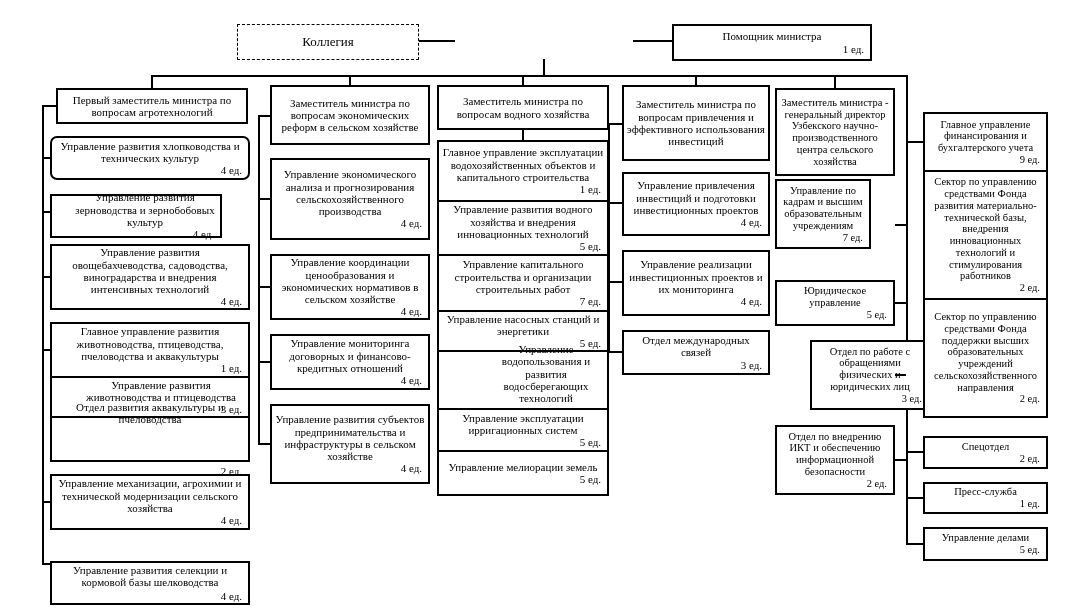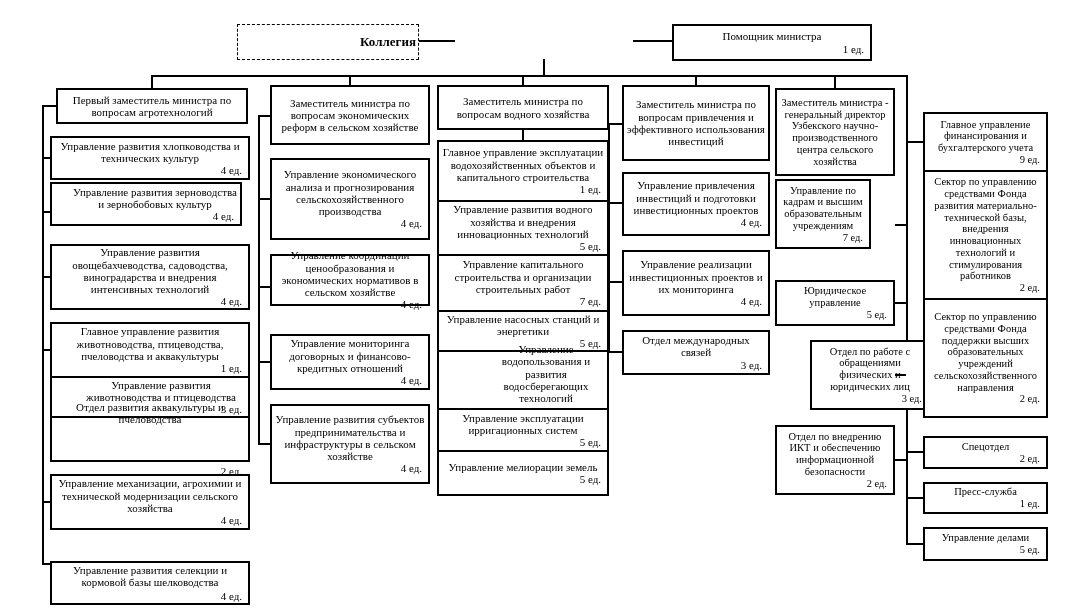--- a/index.html
+++ b/index.html
@@ -5,21 +5,21 @@
   html,body{margin:0;padding:0;background:#fff;}
   .canvas{position:relative;width:1067px;height:608px;background:#fff;
           font-family:"Liberation Serif", serif;color:#000;overflow:hidden;}
   .box{position:absolute;box-sizing:border-box;border:2px solid #000;background:#fff;
        display:flex;flex-direction:column;align-items:center;justify-content:center;
        text-align:center;font-size:11px;line-height:1.12;padding:1px 2px;}
   .box .t{width:100%;}
   .box .c{width:100%;text-align:right;padding-right:4px;box-sizing:border-box;}
   .small{font-size:10.5px;}
   .dashed{border-style:dashed;border-width:1.5px;}
-  .toplabel{font-weight:bold;font-size:13px;text-align:right;}
+  .toplabel{font-weight:normal;font-size:13px;}
   .hline,.vline{position:absolute;background:#000;}
   .hline{height:2px;}
   .vline{width:2px;}
 </style>
 </head>
 <body>
 
 <div class="canvas">
 
   <div class="box dashed" style="left:237px;top:24px;width:182px;height:36px;">
@@ -37,25 +37,25 @@
   <div class="vline" style="left:151px;top:75px;height:13px;"></div>
   <div class="vline" style="left:349px;top:75px;height:10px;"></div>
   <div class="vline" style="left:522px;top:75px;height:10px;"></div>
   <div class="vline" style="left:695px;top:75px;height:10px;"></div>
   <div class="vline" style="left:834px;top:75px;height:13px;"></div>
   <div class="vline" style="left:906px;top:75px;height:470px;"></div>
 
   <div class="box" style="left:56px;top:88px;width:192px;height:36px;">
     <div class="t">Первый заместитель министра по вопросам агротехнологий</div>
   </div>
-  <div class="box" style="left:50px;top:136px;width:200px;height:44px;">
+  <div class="box" style="left:50px;top:136px;width:200px;height:44px;border-radius:7px;">
     <div class="t">Управление развития хлопководства и технических культур</div>
     <div class="c">4 ед.</div>
   </div>
-  <div class="box" style="left:50px;top:182px;width:192px;height:44px;padding-left:20px;">
+  <div class="box" style="left:50px;top:194px;width:172px;height:44px;padding-left:20px;">
     <div class="t">Управление развития зерноводства и зернобобовых культур</div>
     <div class="c">4 ед.</div>
   </div>
   <div class="box" style="left:50px;top:244px;width:200px;height:66px;">
     <div class="t">Управление развития овощебахчеводства, садоводства, виноградарства и внедрения интенсивных технологий</div>
     <div class="c">4 ед.</div>
   </div>
   <div class="box" style="left:50px;top:322px;width:200px;height:56px;">
     <div class="t">Главное управление развития животноводства, птицеводства, пчеловодства и аквакультуры</div>
     <div class="c">1 ед.</div>
@@ -86,21 +86,21 @@
   <div class="hline" style="left:42px;top:501px;width:8px;"></div>
   <div class="hline" style="left:42px;top:563px;width:8px;"></div>
 
   <div class="box" style="left:270px;top:85px;width:160px;height:60px;">
     <div class="t">Заместитель министра по вопросам экономических реформ в сельском хозяйстве</div>
   </div>
   <div class="box" style="left:270px;top:158px;width:160px;height:82px;">
     <div class="t">Управление экономического анализа и прогнозирования сельскохозяйственного производства</div>
     <div class="c">4 ед.</div>
   </div>
-  <div class="box" style="left:270px;top:254px;width:160px;height:52px;">
+  <div class="box" style="left:270px;top:254px;width:160px;height:66px;">
     <div class="t">Управление координации ценообразования и экономических нормативов в сельском хозяйстве</div>
     <div class="c">4 ед.</div>
   </div>
   <div class="box" style="left:270px;top:334px;width:160px;height:56px;">
     <div class="t">Управление мониторинга договорных и финансово-кредитных отношений</div>
     <div class="c">4 ед.</div>
   </div>
   <div class="box" style="left:270px;top:404px;width:160px;height:80px;">
     <div class="t">Управление развития субъектов предпринимательства и инфраструктуры в сельском хозяйстве</div>
     <div class="c">4 ед.</div>

